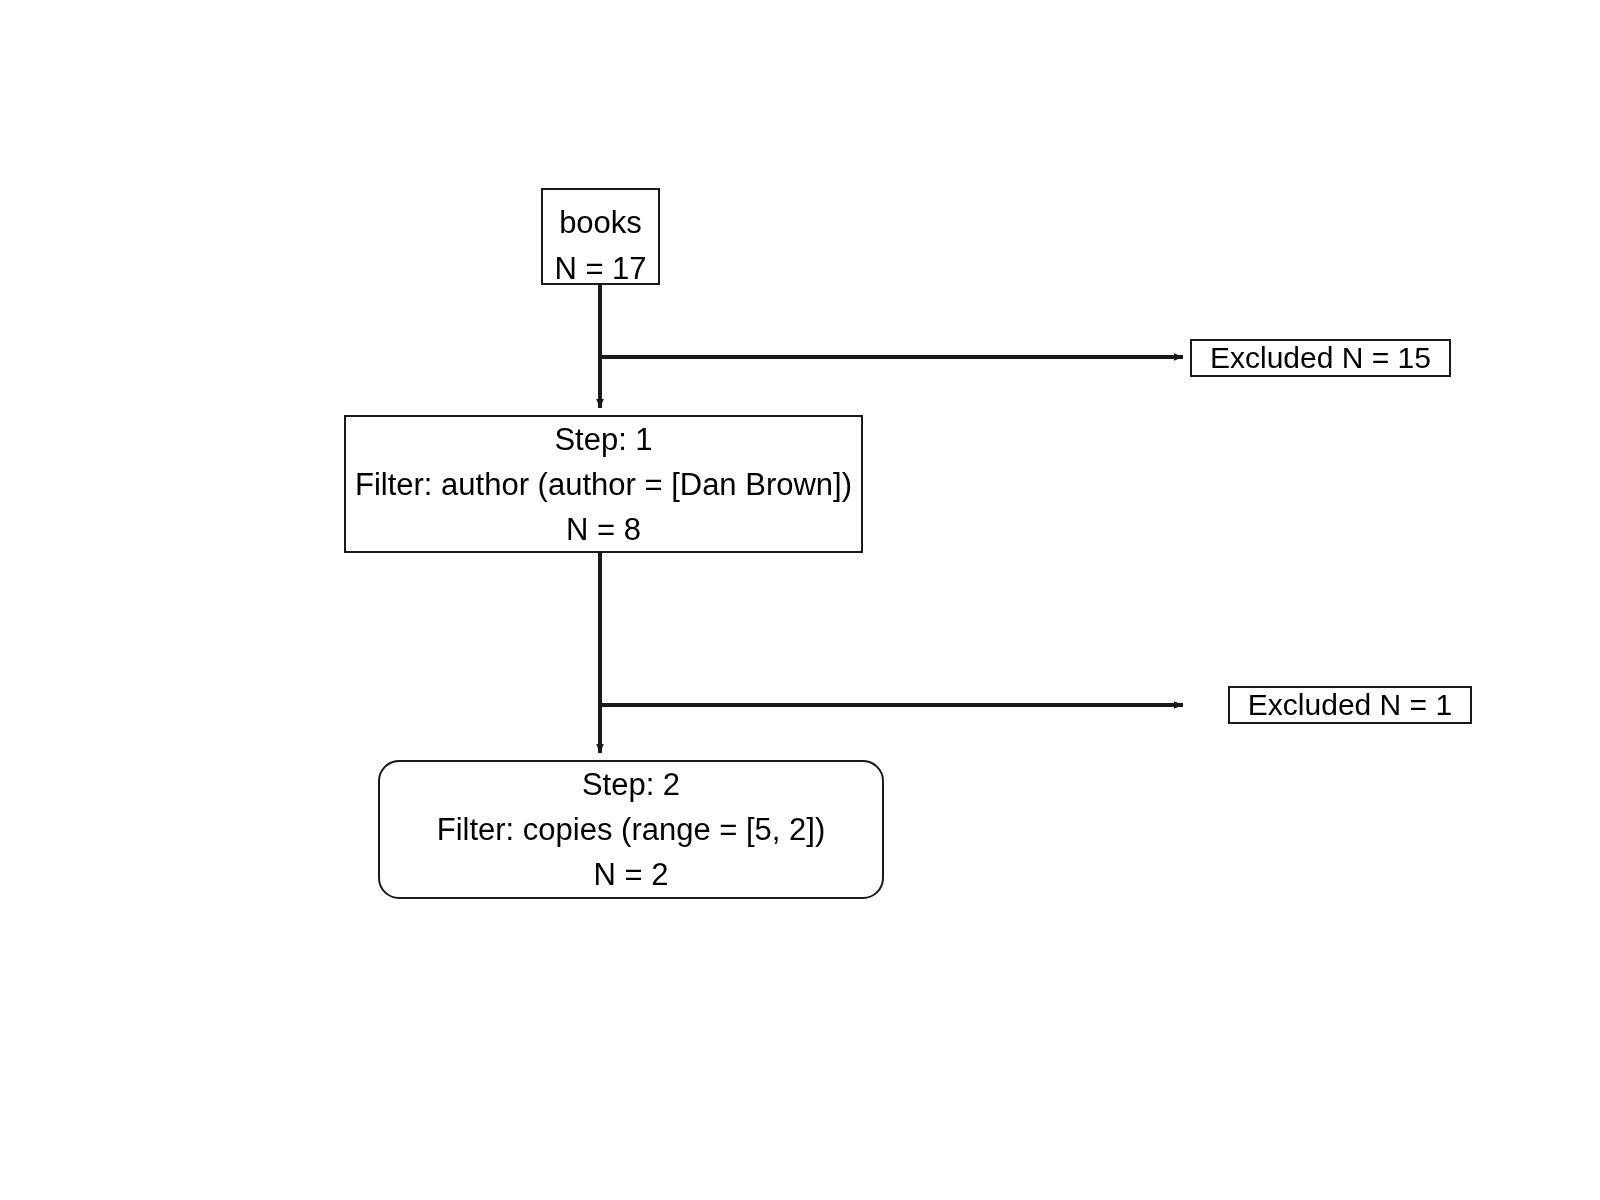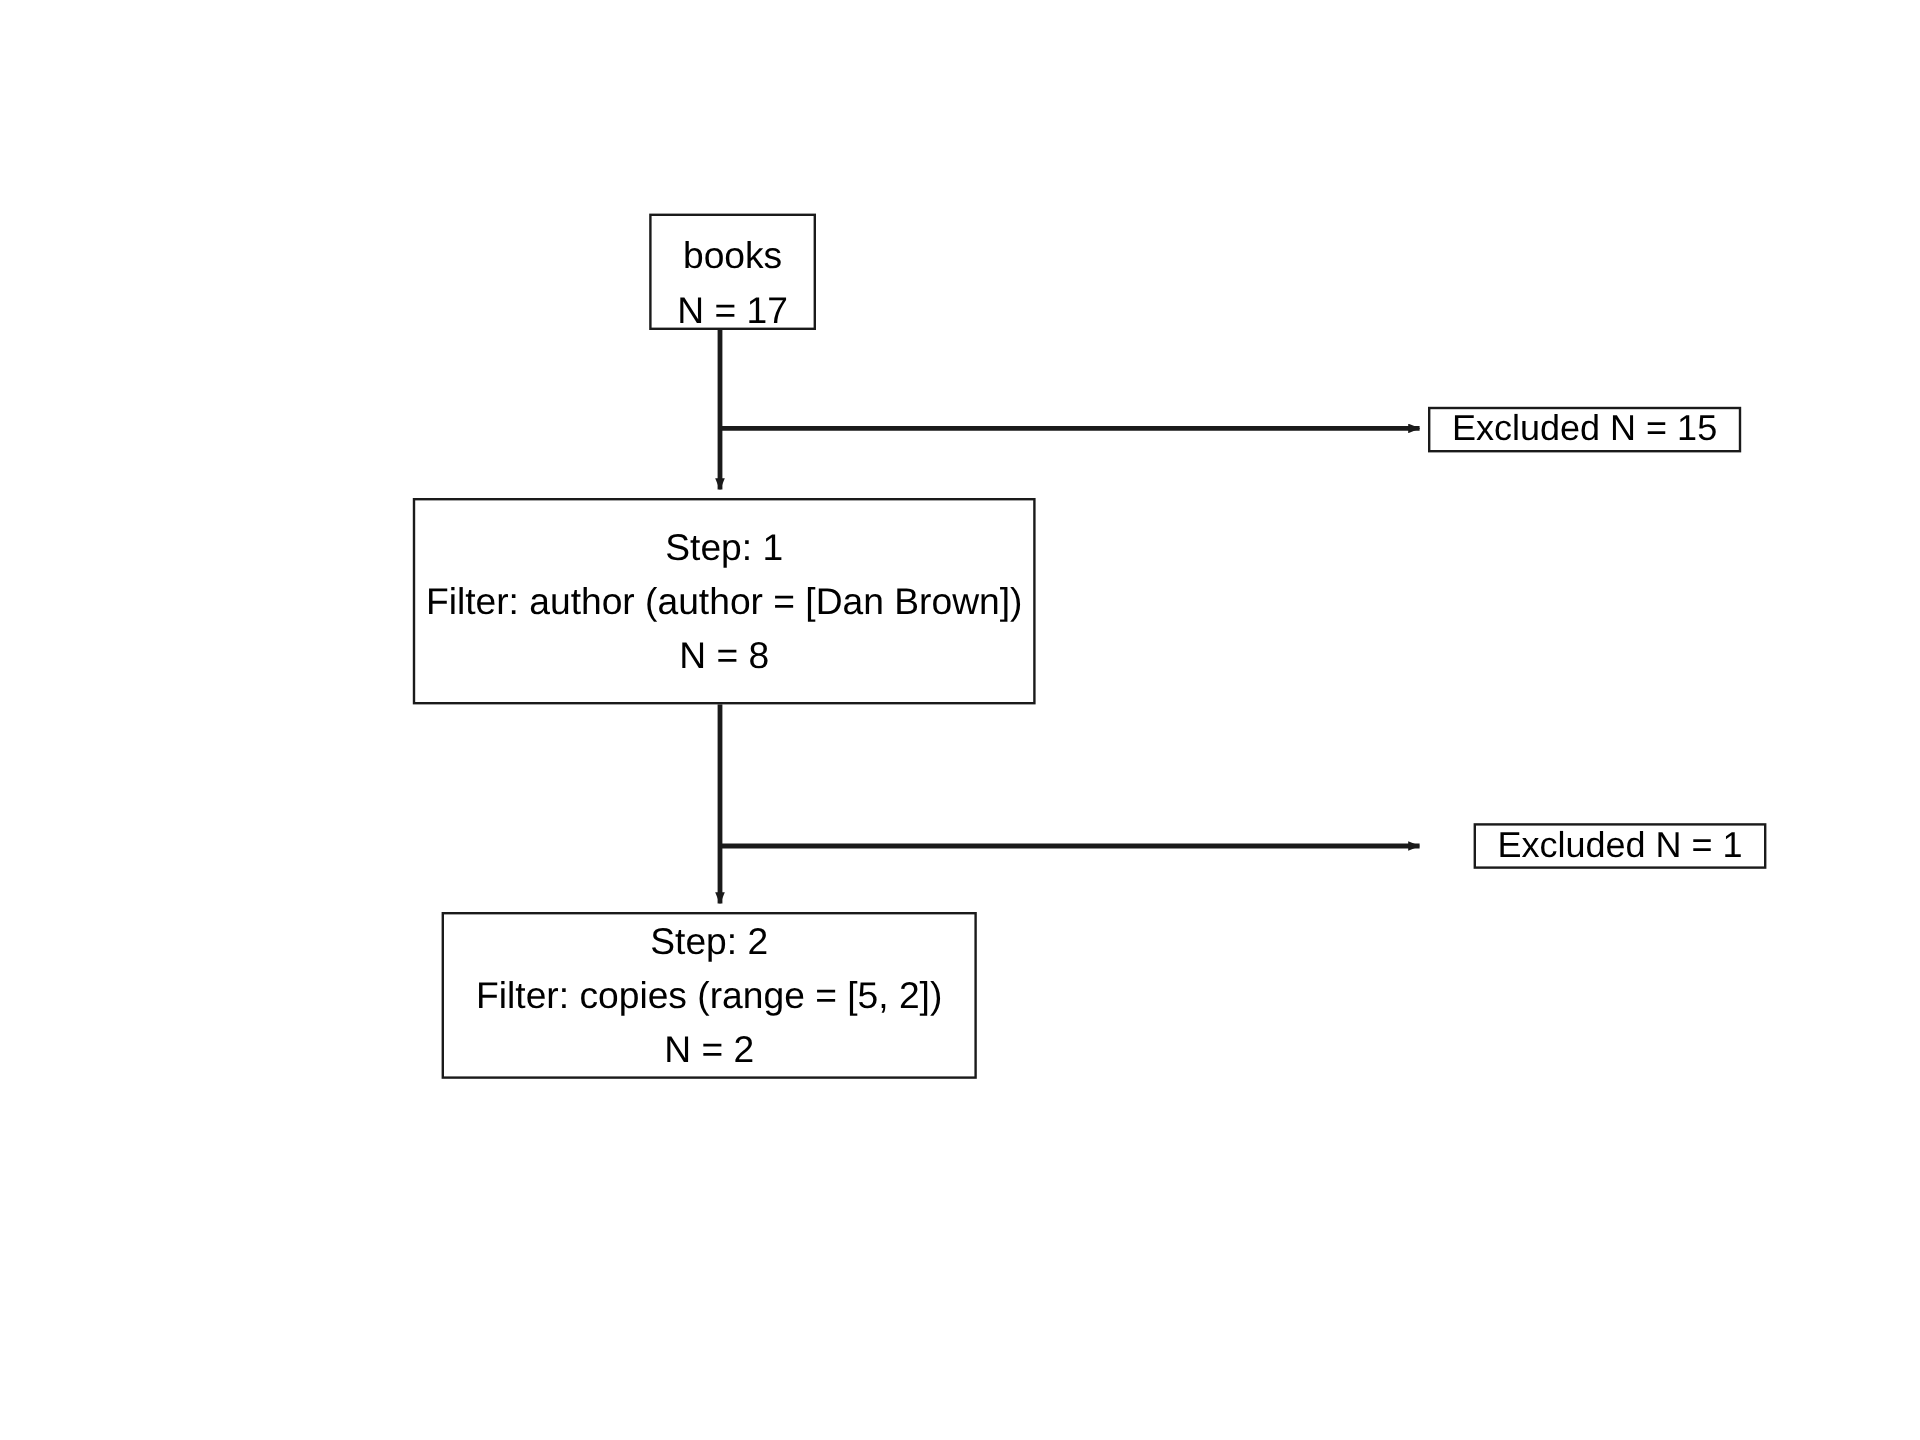--- a/index.html
+++ b/index.html
@@ -39,44 +39,45 @@
   }
   .node .line {
     display: block;
     white-space: nowrap;
     text-align: center;
   }
 
   
   #node-source {
     left: 541px;
-    top: 178px;
-    width: 139px;
+    top: 188px;
+    width: 119px;
     height: 97px;
     font-size: 31px;
     line-height: 46px;
     padding-top: 18px;
   }
 
   
   #node-step-1 {
     left: 344px;
     top: 415px;
     width: 519px;
-    height: 172px;
+    height: 138px;
     font-size: 31px;
     line-height: 45px;
   }
   #node-step-2 {
-    left: 368px;
+    left: 378px;
     top: 760px;
-    width: 446px;
+    width: 506px;
     height: 139px;
     font-size: 31px;
     line-height: 45px;
+    border-radius: 21px;
   }
 
   
   .excluded {
     border-width: 2px;
     font-size: 30px;
     line-height: 34px;
     justify-content: center;
     padding: 10px 6px;
   }

